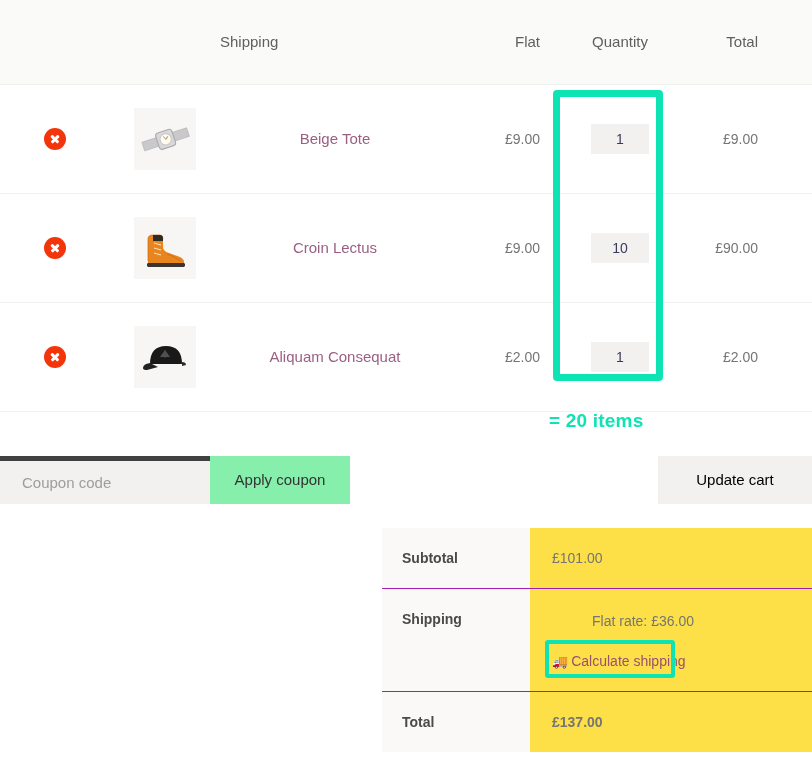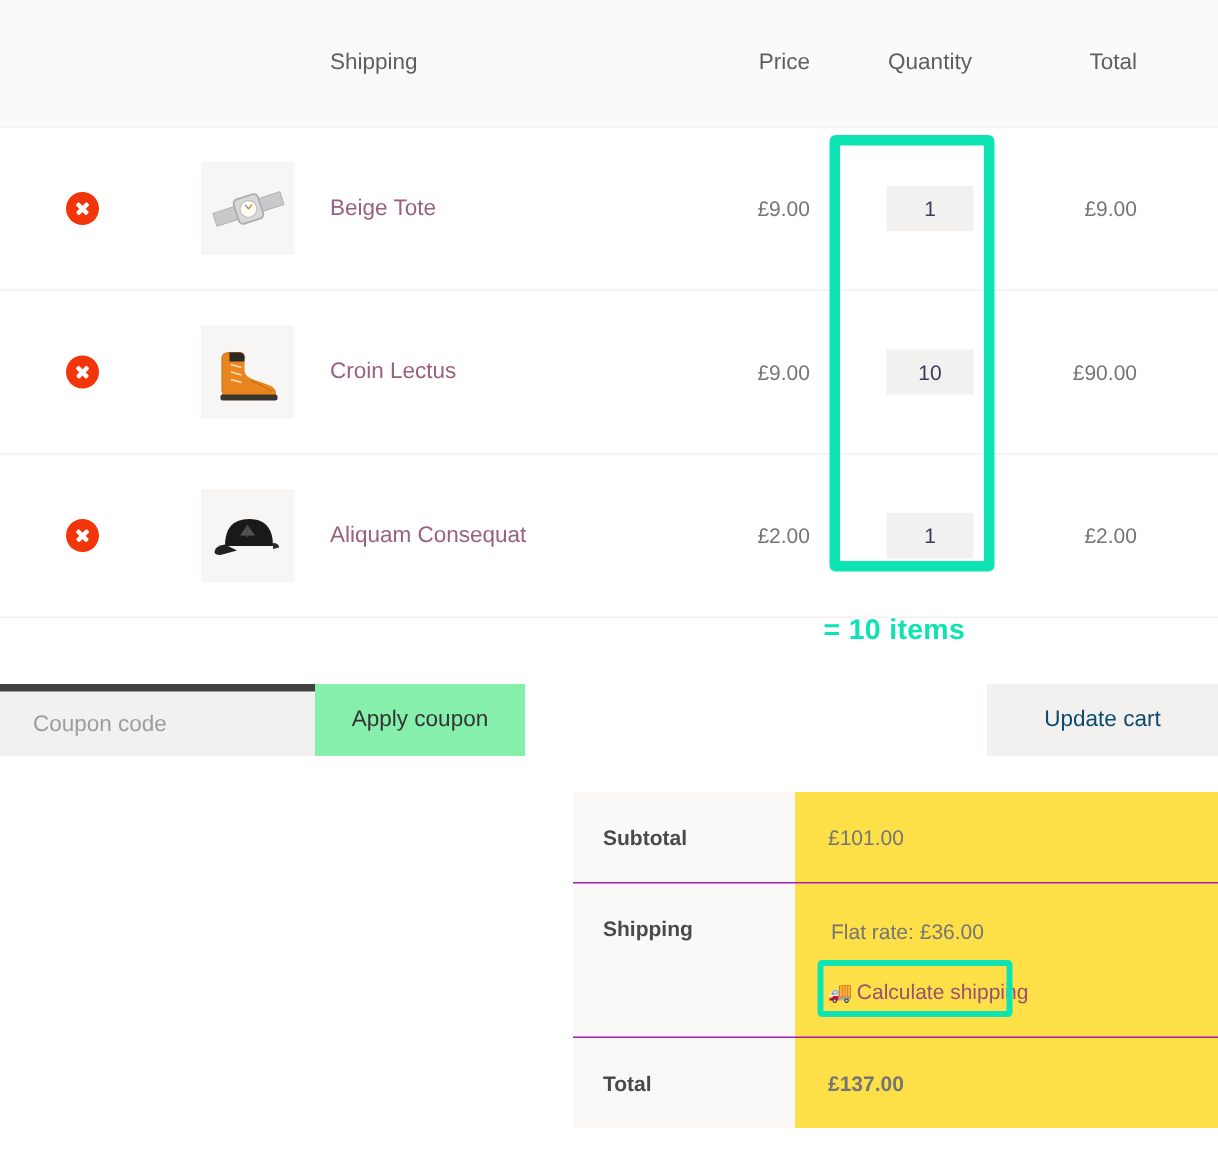--- a/index.html
+++ b/index.html
@@ -48,21 +48,21 @@
     background: #ffffff;
   }
 
   .cart-table td {
     vertical-align: middle;
     padding: 0;
   }
 
   td.c-remove { text-align: center; }
   td.c-thumb  { text-align: center; }
-  td.c-product{ text-align: left; }
+  td.c-product{ text-align: center; }
   td.c-price  { text-align: right; padding-right: 20px; font-size: 14px; color: #757575; }
   td.c-qty    { text-align: center; }
   td.c-total  { text-align: right; padding-right: 54px; font-size: 14px; color: #757575; }
 
   
   .remove-btn {
     display: inline-block;
     width: 22px;
     height: 22px;
     border-radius: 50%;
@@ -184,21 +184,21 @@
 
   .actions-spacer { flex: 1; }
 
   .update-cart-btn {
     width: 154px;
     height: 48px;
     background: #f2f1ef;
     border: none;
     font-size: 15px;
     font-family: "Liberation Sans", sans-serif;
-    color: #0c4a6e;
+    color: #000000;
     cursor: default;
   }
 
   
   .totals-wrap {
     position: absolute;
     left: 382px;
     top: 528px;
     width: 430px;
   }
@@ -234,21 +234,21 @@
   .totals-table td {
     background: #fde047;
     padding: 22px 0 22px 22px;
     font-size: 14px;
     color: #757575;
     vertical-align: top;
   }
 
   .total-strong { font-weight: bold; color: #4a4a4a; }
 
-  .ship-rate-wrap { position: relative; }
+  .ship-rate-wrap { position: relative; margin-left: 38px; }
   .ship-rate {
     display: inline-block;
     font-size: 14px;
     color: #757575;
     padding: 2px 2px;
   }
 
   .ship-highlight {
     position: absolute;
     left: 545px;
@@ -273,21 +273,21 @@
 </style>
 </head>
 <body>
 
 <table class="cart-table">
   <thead>
     <tr>
       <th class="col-remove"></th>
       <th class="col-thumb"></th>
       <th class="col-product">Shipping</th>
-      <th class="col-price">Price</th>
+      <th class="col-price">Flat</th>
       <th class="col-qty">Quantity</th>
       <th class="col-total">Total</th>
     </tr>
   </thead>
   <tbody>
 
     <tr>
       <td class="c-remove">
         <span class="remove-btn"></span>
       </td>
@@ -370,21 +370,21 @@
       <td class="c-qty">
         <input class="qty-input" type="text" value="1" style="">
       </td>
       <td class="c-total">£2.00</td>
     </tr>
 
   </tbody>
 </table>
 
 <div class="qty-highlight"></div>
-<div class="items-badge">= 10 items</div>
+<div class="items-badge">= 20 items</div>
 
 <div class="actions-row">
   <input class="coupon-input" type="text" placeholder="Coupon code" style="">
   <button class="apply-coupon-btn">Apply coupon</button>
   <div class="actions-spacer"></div>
   <button class="update-cart-btn">Update cart</button>
 </div>
 
 <div class="totals-wrap">
   <table class="totals-table">

